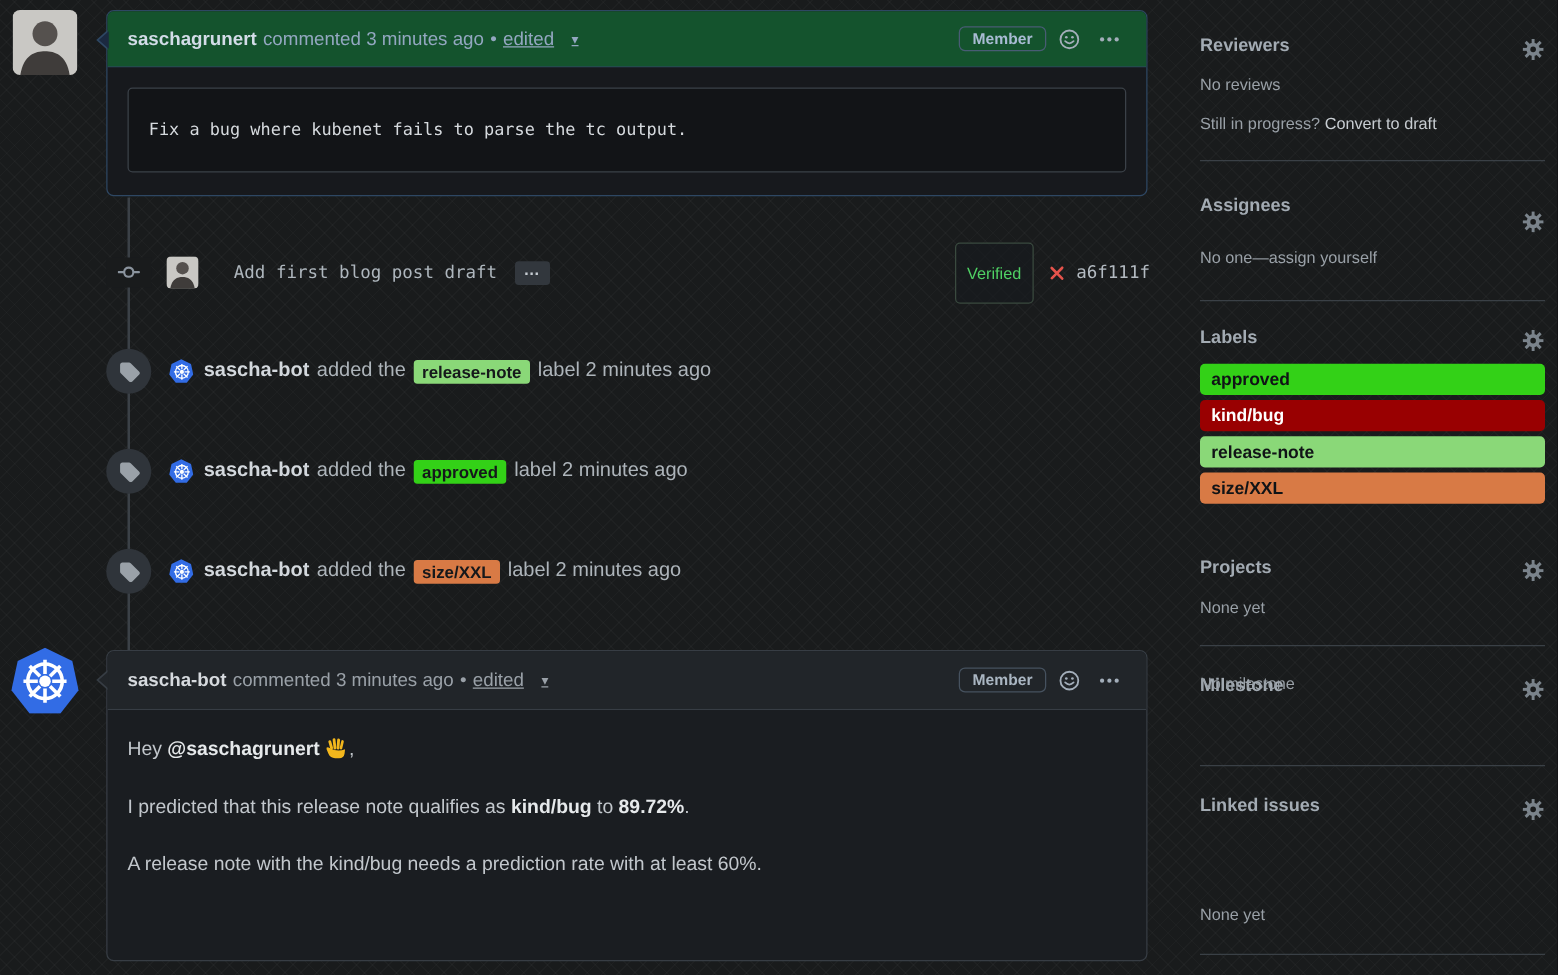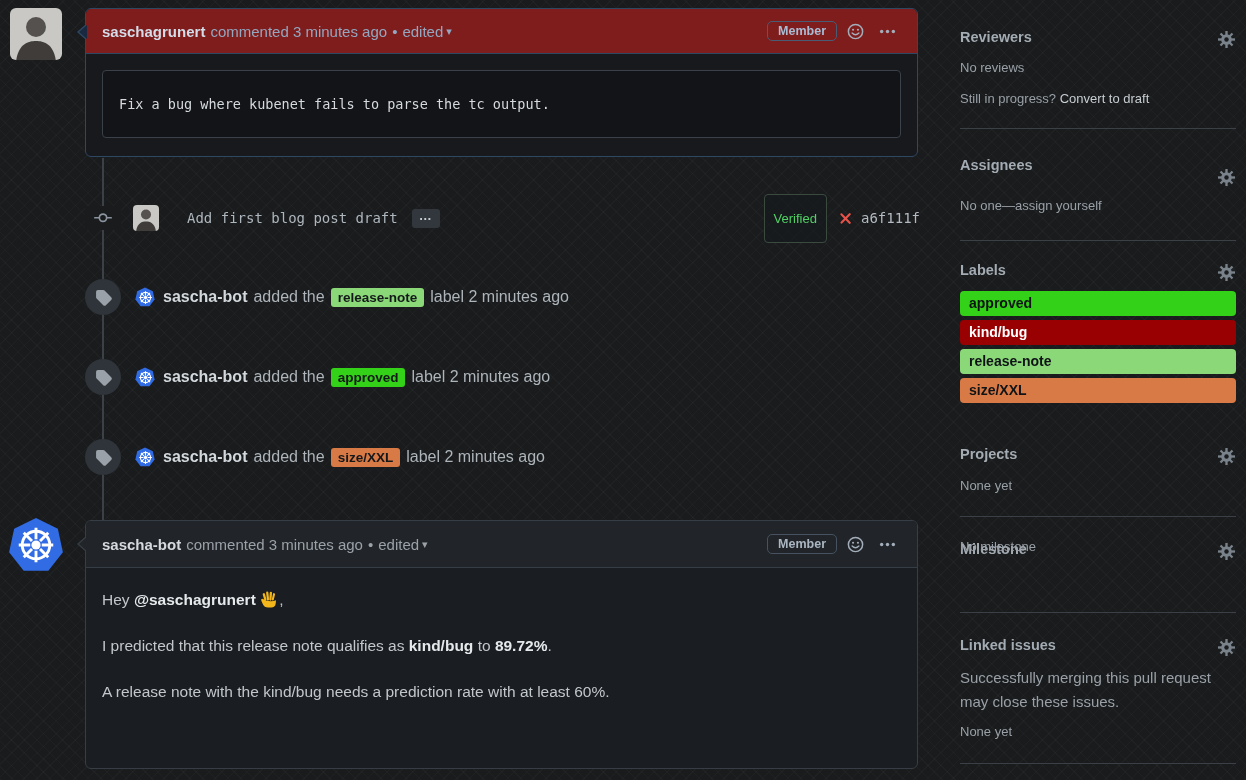--- a/index.html
+++ b/index.html
@@ -35,31 +35,31 @@
       border-style:solid; border-width:8px 9px 8px 0; }
   .comment-box::after  { content:""; position:absolute; top:16px; left:-7px;
       border-style:solid; border-width:7px 8px 7px 0; }
   .c1::before { border-color:transparent #2e4763 transparent transparent; }
   .c1::after  { border-color:transparent #1b2940 transparent transparent; }
   .c2::before { border-color:transparent #373d44 transparent transparent; }
   .c2::after  { border-color:transparent #212529 transparent transparent; }
 
   .cmt-header { display:flex; align-items:center; gap:5px; padding:0 16px; font-size:15px;
       border-radius:5px 5px 0 0; }
-  .c1 .cmt-header { height:45px; background:#7f1d1d; border-bottom:1px solid #2e4763; color:#93a7c0; }
+  .c1 .cmt-header { height:45px; background:#14532d; border-bottom:1px solid #2e4763; color:#93a7c0; }
   .c2 .cmt-header { height:47px; background:#212529; border-bottom:1px solid #373d44; color:#9aa1a8; }
   .author { font-weight:bold; }
   .c1 .author { color:#d3dce8; }
   .c2 .author { color:#d6dade; }
   .hdr-spacer { flex:1; }
   .member-badge { border:1px solid #485c74; border-radius:5px; padding:2px 10px;
       font-size:12.5px; font-weight:bold; color:#a9bcd4; }
   .c2 .member-badge { border-color:#46525f; color:#aab6c2; }
   .hdr-btn { background:none; border:none; cursor:pointer; color:#a3aeba; padding:0 5px; }
-  .edited-toggle { display:inline-flex; align-items:center; gap:3px; cursor:pointer; }
+  .edited-toggle { display:inline-flex; align-items:center; gap:14px; cursor:pointer;text-decoration:underline; }
   .caret { font-size:11px; }
 
   .code-block { margin:16px; background:#121417; border:1px solid #3b4148; border-radius:4px;
       padding:23px 16px; font-family:"DejaVu Sans Mono", monospace; font-size:13.5px; color:#d6dade;
       line-height:20px; white-space:pre; }
 
   .cmt-body2 { padding:20px 16px 0; }
   .cmt-body2 p { margin:0 0 22px; font-size:15.5px; line-height:24px; color:#c2c7cc; }
   .b { font-weight:bold; color:#e6e9eb; }
 
@@ -364,17 +364,16 @@
     <svg class="ic sb-gear" style="top:543px">
         <use href="#i-gear"></use>
       </svg>
     <span class="sb-text" style="top:539px">No milestone</span>
     <div class="sb-divider" style="top:612px"></div>
 
     <span class="sb-title" style="top:637px">Linked issues</span>
     <svg class="ic sb-gear" style="top:639px">
         <use href="#i-gear"></use>
       </svg>
-    <span class="sb-desc" style="top:666px">Successfully merging this pull request may close these issues.</span>
     <span class="sb-text" style="top:724px">None yet</span>
     <div class="sb-divider" style="top:763px"></div>
   </div>
 </div>
 
 </body></html>

